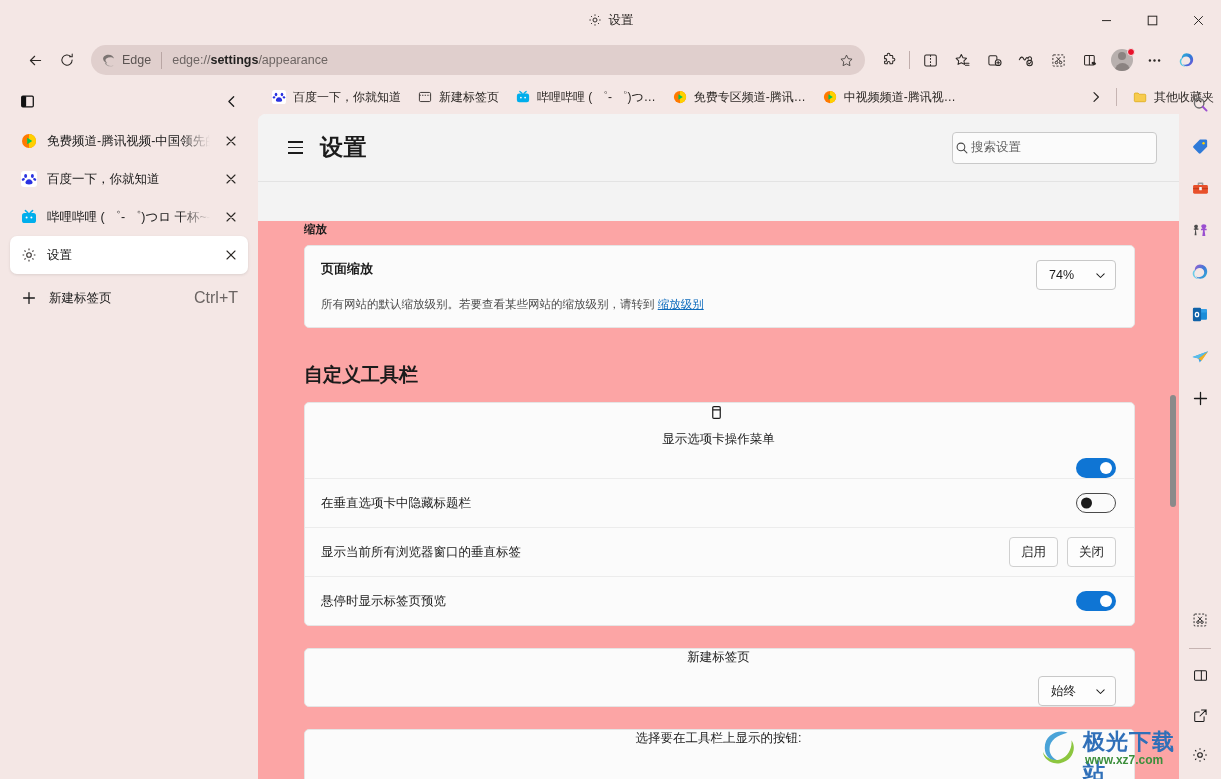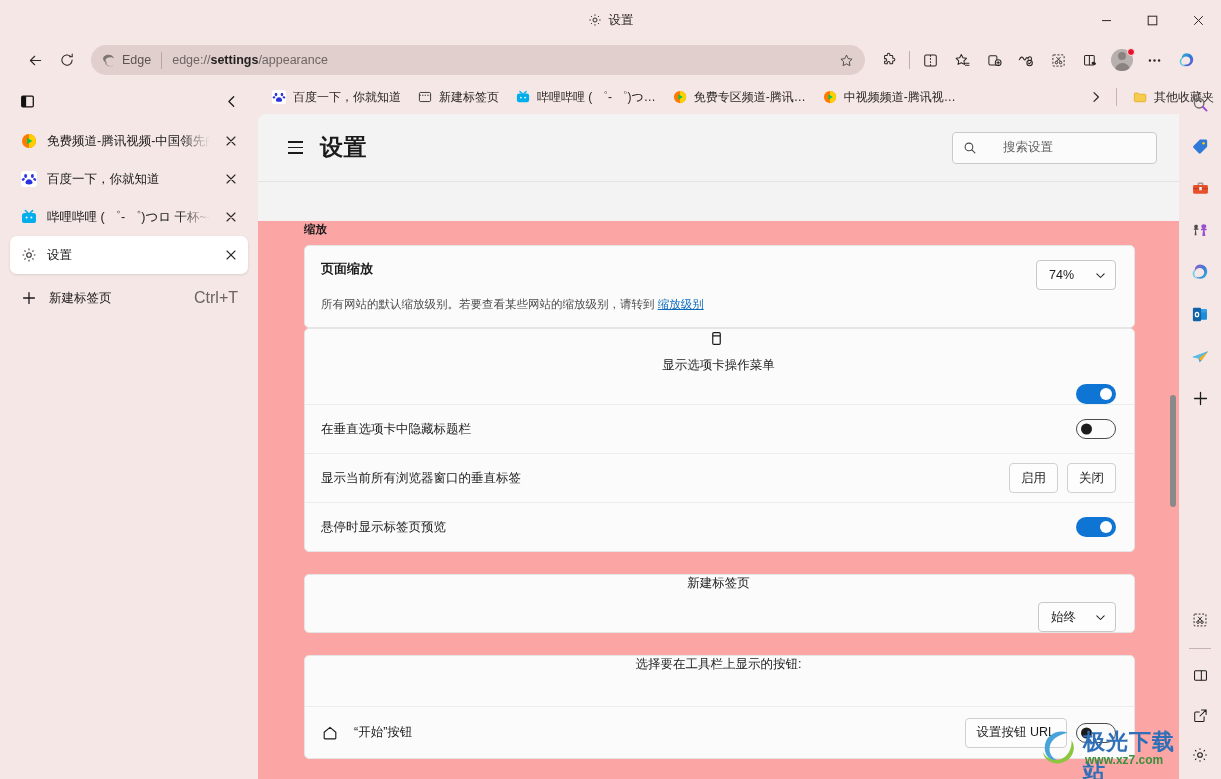--- a/index.html
+++ b/index.html
@@ -99,21 +99,21 @@
   .settings-header {
     position: relative; height: 68px; background: #f3f3f3;
     display: flex; align-items: center; padding: 0 22px 0 20px;
     border-bottom: 1px solid #e3e3e3;
   }
   .hamburger { width: 34px; height: 34px; display: flex; flex-direction: column; justify-content: center; align-items: center; gap: 4px; border-radius: 4px; }
   .hamburger span { display: block; width: 15px; height: 1.6px; background: #1b1b1b; }
   .settings-title { font-size: 23px; font-weight: 700; color: #1b1b1b; margin-left: 8px; letter-spacing: .5px; }
   .search-box {
     margin-left: auto; width: 205px; height: 32px; border: 1px solid #c9c9c9; border-radius: 4px;
-    background: #fbfbfb; display: flex; align-items: center; gap: 26px; padding: 0 10px;
+    background: #fbfbfb; display: flex; align-items: center; gap: 2px; padding: 0 2px;
   }
   .search-box .ph { color: #636363; font-size: 12.5px; }
 
   .scrollarea { position: relative; height: 597px; overflow: hidden; background: #fca5a5; margin-top: 39px; }
   .scroll-inner { padding: 0 44px 0 46px; }
 
   .subheading { font-size: 11.5px; color: #1b1b1b; font-weight: 600; margin-top: 1px; margin-bottom: 8px; }
   .section-title { font-size: 19px; font-weight: 700; color: #1b1b1b; margin: 34px 0 14px 0; }
 
   .card {
@@ -518,20 +518,21 @@
                   <svg width="11" height="11" viewBox="0 0 12 12" fill="none" stroke="#1b1b1b" stroke-width="1.1" stroke-linecap="round" stroke-linejoin="round">
                       <path d="M2 4.2L6 8.2 10 4.2"></path>
                     </svg>
                 </span>
               </div>
             </div>
             <div class="zoom-desc"><span>所有网站的默认缩放级别。若要查看某些网站的缩放级别，请转到 </span><a href="#">缩放级别</a></div>
           </div>
         </div>
 
+        <div class="section-title">自定义工具栏</div>
 
         <div class="card spaced">
 
           <div class="row">
             <span class="rowicon">
               <svg width="15" height="15" viewBox="0 0 16 16" fill="none" stroke="#1b1b1b" stroke-width="1.3">
                 <rect x="4" y="1.8" width="8" height="12.4" rx="1.2"></rect>
                 <path d="M4 5.2h8"></path>
               </svg>
             </span>

